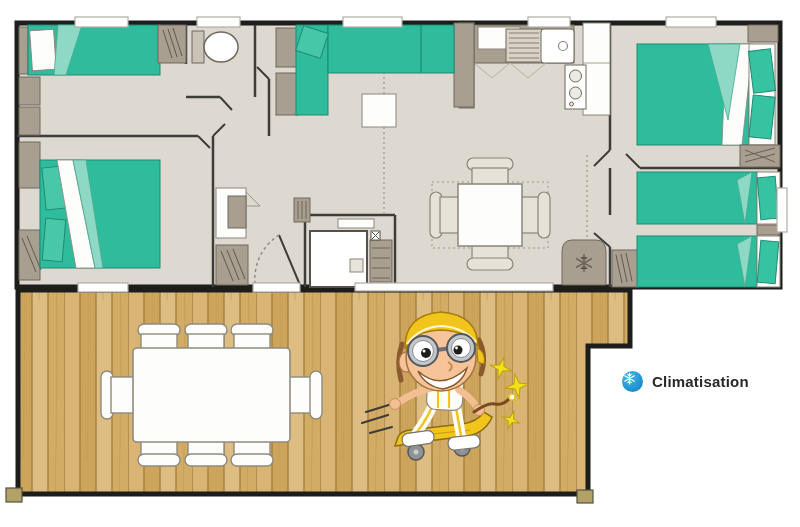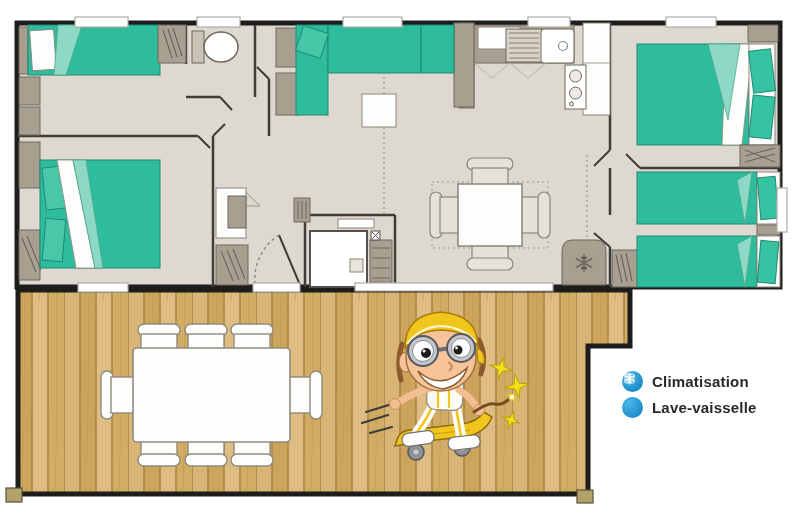--- a/index.html
+++ b/index.html
@@ -275,27 +275,15 @@
 
 <div class="legend">
   <div class="legend-row">
     <span class="legend-icon">
       <svg width="15" height="15" viewBox="0 0 22 22" fill="none" stroke="#fff" stroke-width="1.6" stroke-linecap="round">
         <path d="M11,3 V19 M4,7 L18,15 M4,15 L18,7 M8.5,4.8 L11,7.2 L13.5,4.8 M8.5,17.2 L11,14.8 L13.5,17.2"></path>
       </svg>
     </span>
     <span class="legend-label">Climatisation</span>
   </div>
-  <div class="legend-row">
-    <span class="legend-icon">
-      <svg width="15" height="15" viewBox="0 0 22 22" fill="none" stroke="#fff" stroke-linecap="round">
-        <rect x="4.5" y="4.5" width="13" height="13" rx="1.5" stroke-width="1.4"></rect>
-        <path d="M4.5,8 H17.5" stroke-width="1.2"></path>
-        <circle cx="6.8" cy="6.2" r="0.8" fill="#fff" stroke="none"></circle>
-        <rect x="7" y="10" width="8" height="5" rx="0.8" stroke-width="1.1"></rect>
-        <path d="M9.5,10.5 V14.5 M12.5,10.5 V14.5" stroke-width="0.9"></path>
-      </svg>
-    </span>
-    <span class="legend-label">Lave-vaisselle</span>
-  </div>
 </div>
 
 </div>
 
 </body></html>

